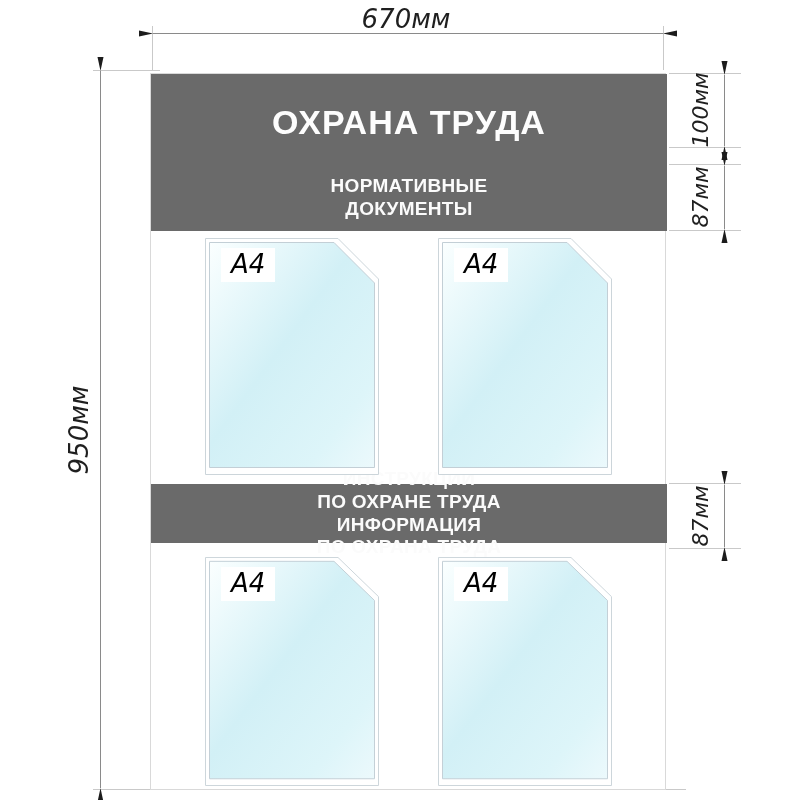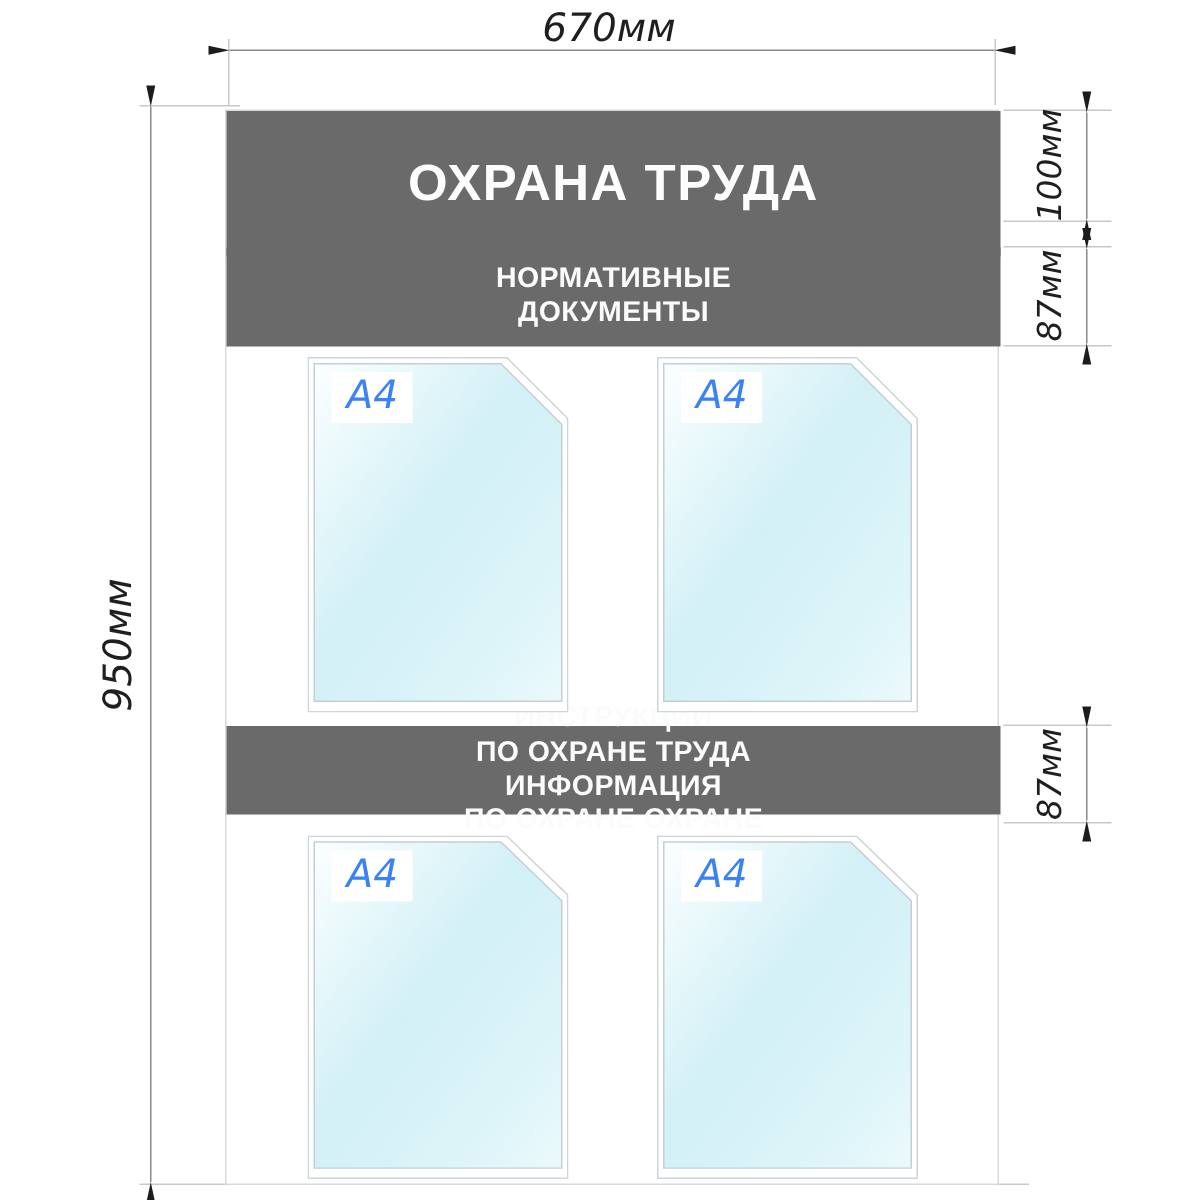--- a/index.html
+++ b/index.html
@@ -28,21 +28,21 @@
     font-size:19px;font-weight:700;line-height:1.2;text-align:center;
     white-space:pre-line;color:#fbfbfb;letter-spacing:0.3px;
   }
   
   .pocket{position:absolute;}
   .pocket svg{position:absolute;left:0;top:0;width:100%;height:100%;display:block;}
   .frame{fill:#ffffff;stroke:#ccd5da;stroke-width:1;}
   .sheet{stroke:#c3cfd6;stroke-width:1;}
   .a4-label{
     position:absolute;left:16px;top:10px;background:#ffffff;padding:1px 10px 3px 10px;
-    font-family:"DejaVu Sans",sans-serif;font-style:italic;font-size:26px;color:#3b82f6;
+    font-family:"DejaVu Sans",sans-serif;font-style:italic;font-size:26px;color:#000000;
   }
   
   .dims-svg{position:absolute;left:0;top:0;width:800px;height:800px;pointer-events:none;}
   .ext{stroke:#c9c9c9;stroke-width:1;fill:none;}
   .dim{stroke:#8a8a8a;stroke-width:1;fill:none;}
   .dim-label{
     position:absolute;font-family:"DejaVu Sans",sans-serif;font-style:italic;
     color:#1f1f1f;text-align:center;
   }
   .dim-h{font-size:26px;font-style:italic;}
@@ -116,21 +116,21 @@
       </div>
     </div>
 
     <div class="band band-sections band-row2">
       <div class="band-half">
         <div class="section-title">ИНСТРУКЦИИ
 ПО ОХРАНЕ ТРУДА</div>
       </div>
       <div class="band-half">
         <div class="section-title">ИНФОРМАЦИЯ
-ПО ОХРАНЕ ОХРАНЕ</div>
+ПО ОХРАНА ТРУДА</div>
       </div>
     </div>
   </div>
 
   <div class="pocket" style="left:205px;top:238px;width:174px;height:237px;">
     <svg viewBox="0 0 174 237" preserveAspectRatio="none">
       <polygon class="frame" points="0.5,0.5 133,0.5 173.5,41 173.5,236.5 0.5,236.5"></polygon>
       <polygon class="sheet" fill="url(#pg)" points="4.5,4.5 129,4.5 169.5,45 169.5,229.5 4.5,229.5"></polygon>
     </svg>
     <div class="a4-label">А4</div>

